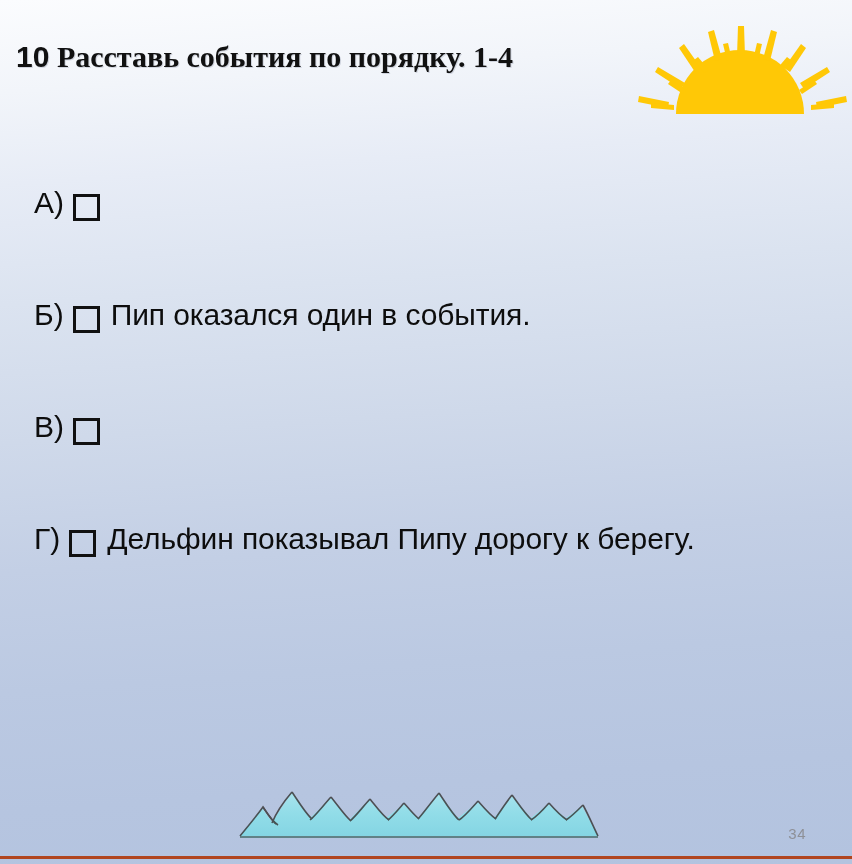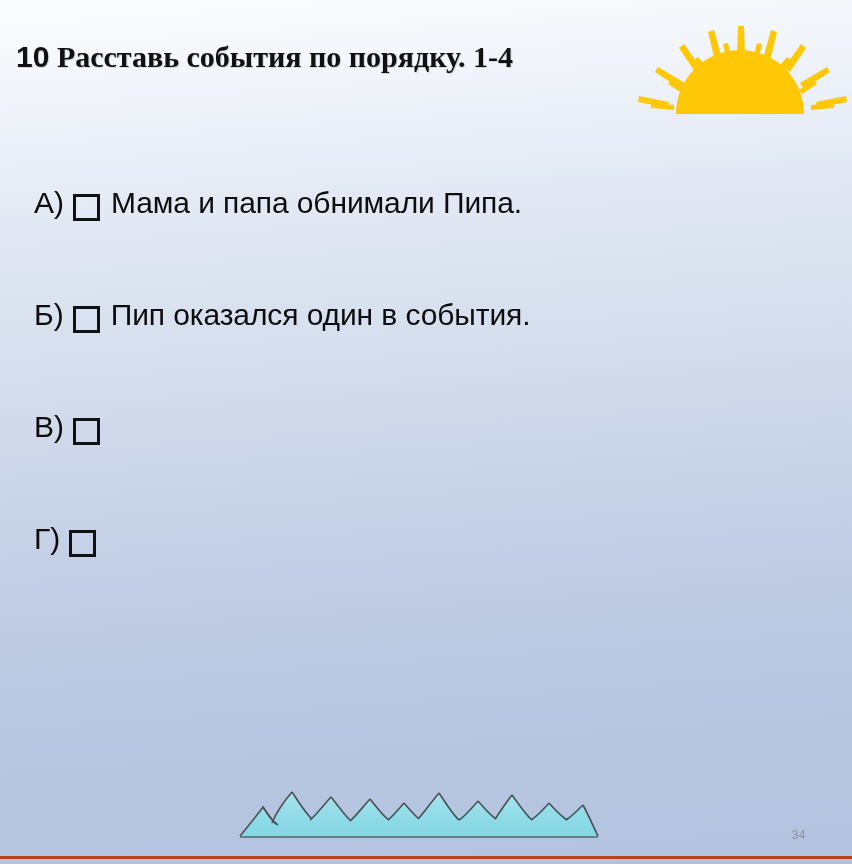--- a/index.html
+++ b/index.html
@@ -96,21 +96,21 @@
     top: 778px;
     width: 366px;
     height: 70px;
   }
 
   
   #page-number {
     position: absolute;
     right: 46px;
     bottom: 22px;
-    font-size: 12px;
+    font-size: 15px;
     color: #8e9097;
     letter-spacing: 0.5px;
   }
 
   
   #bottom-rule {
     position: absolute;
     left: 0;
     bottom: 5px;
     width: 852px;
@@ -154,37 +154,37 @@
         <polygon points="202,81 202,86 179,88 179,83"></polygon>
       </g>
     </svg>
   </div>
 
   <div id="answers">
 
     <div class="answer-row">
       <span class="answer-label">А)</span>
       <span class="answer-box"></span>
-      <span class="answer-text">Мама и папа обнимали Пипа.</span>
     </div>
 
     <div class="answer-row">
       <span class="answer-label">Б)</span>
       <span class="answer-box"></span>
       <span class="answer-text">Пип оказался один в события.</span>
     </div>
 
     <div class="answer-row">
       <span class="answer-label">В)</span>
       <span class="answer-box"></span>
     </div>
 
     <div class="answer-row">
       <span class="answer-label">Г)</span>
       <span class="answer-box"></span>
+      <span class="answer-text">Дельфин показывал Пипу дорогу к берегу.</span>
     </div>
 
   </div>
 
   <div id="waves">
     <svg width="366" height="70" viewBox="0 0 366 70" xmlns="http://www.w3.org/2000/svg">
       <defs>
         <linearGradient id="wavefill" x1="0" y1="0" x2="0" y2="1">
           <stop offset="0%" stop-color="#a9e6ef"></stop>
           <stop offset="45%" stop-color="#8fdfe9"></stop>

